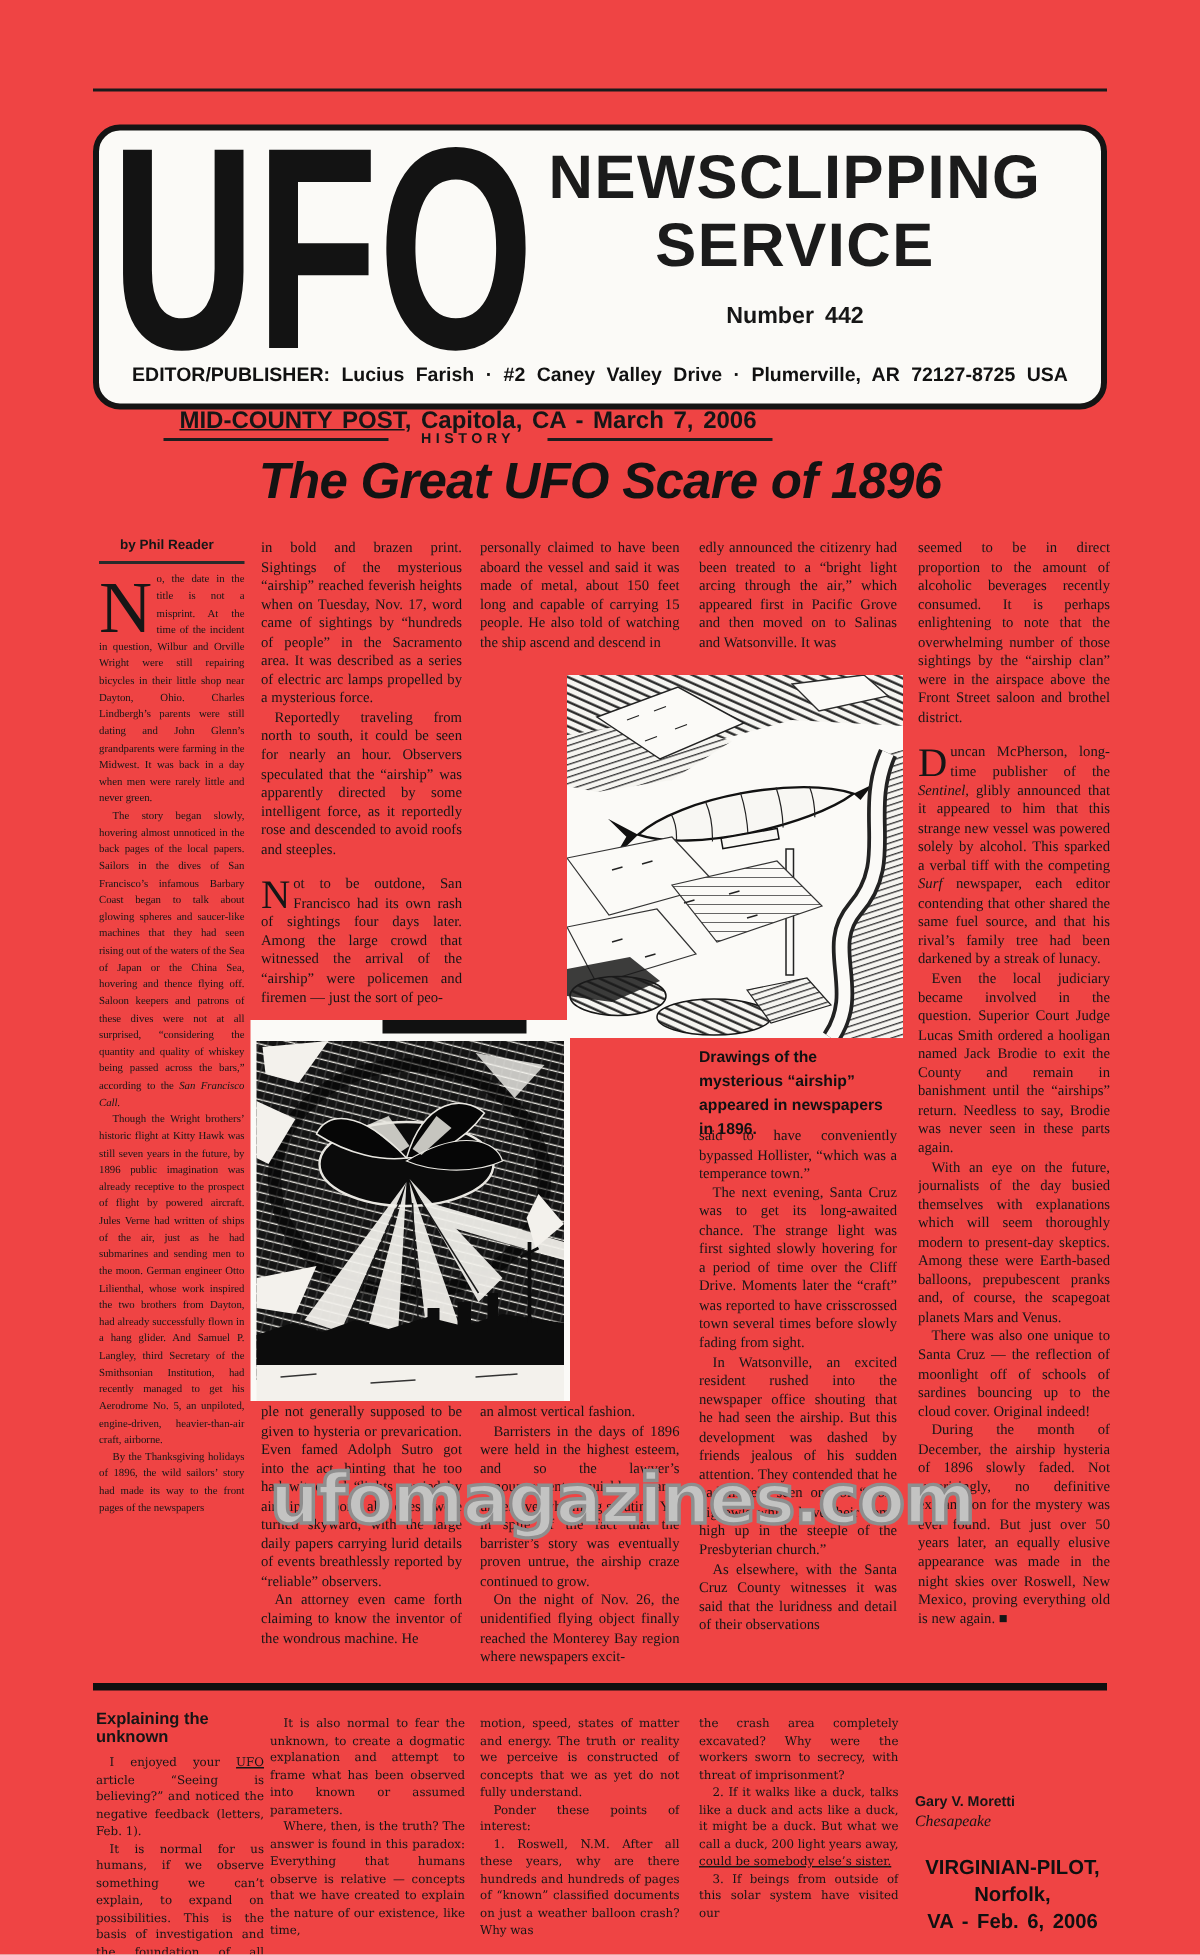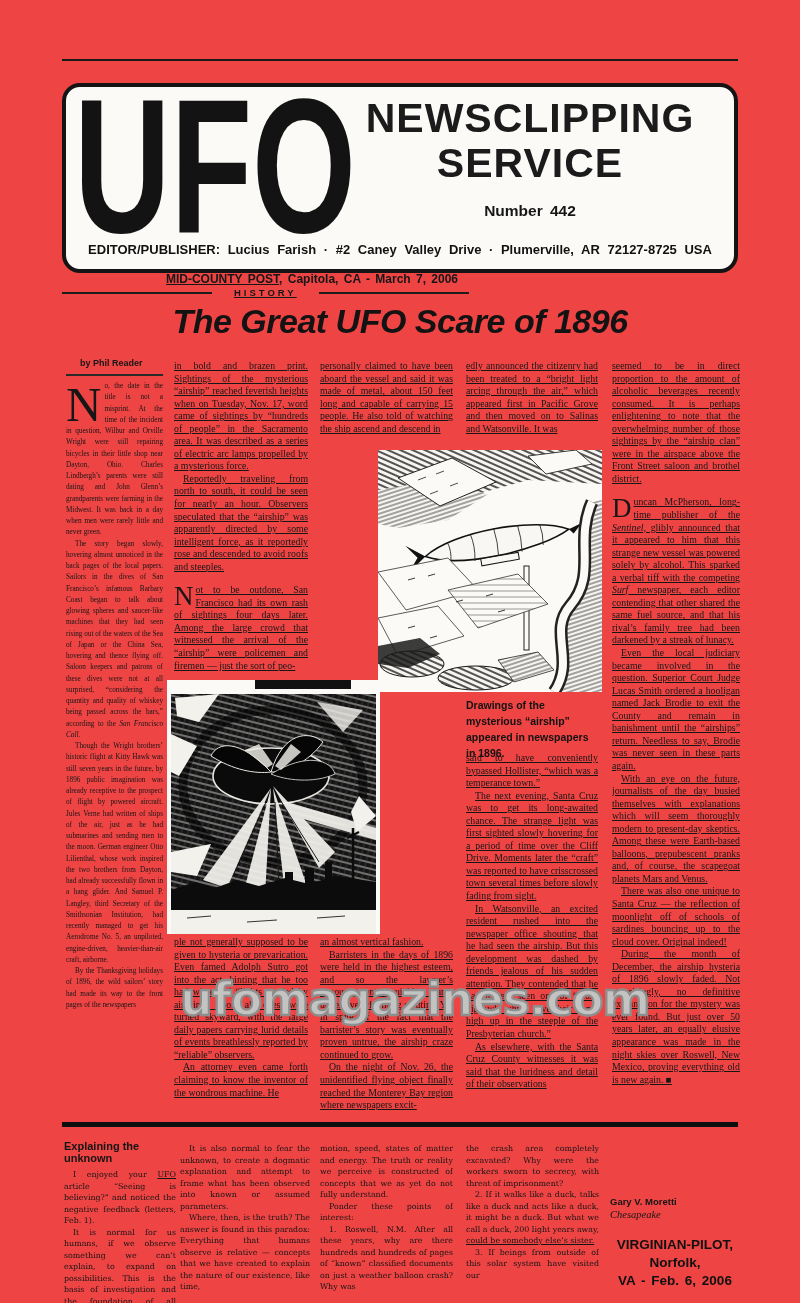--- a/index.html
+++ b/index.html
@@ -15,33 +15,33 @@
   
   .top-rule{left:62px;top:59px;width:676px;height:2px;background:#1a1a1a;}
   .mast-box{left:62px;top:83px;width:668px;height:182px;border:4px solid #141414;border-radius:18px;background:#fbfaf7;}
   .logo-svg{left:70px;top:86px;}
   .mast-right{left:330px;top:96px;width:400px;text-align:center;font-family:"Liberation Sans",sans-serif;font-weight:bold;}
   .mast-name{font-size:41px;line-height:45px;letter-spacing:1px;color:#1b1b1b;}
   .mast-issue{margin-top:16px;font-size:15.5px;line-height:18px;word-spacing:3px;}
   .editor-line{left:66px;top:242px;width:668px;text-align:center;font-family:"Liberation Sans",sans-serif;
                font-weight:bold;font-size:13px;word-spacing:4px;color:#111;}
   .source-line{left:62px;top:272px;width:500px;text-align:center;font-family:"Liberation Sans",sans-serif;
-               font-weight:bold;font-size:12px;word-spacing:2px;}
-  .history-row{left:62px;top:287px;width:500px;display:flex;align-items:center;justify-content:flex-start;gap:22px;text-decoration:underline;}
+               font-weight:bold;font-size:16px;word-spacing:2px;}
+  .history-row{left:62px;top:287px;width:500px;display:flex;align-items:center;justify-content:center;gap:22px;}
   .history-row .line{width:150px;height:2px;background:#1d1d1d;}
   .history-label{font-family:"Liberation Sans",sans-serif;font-weight:bold;font-size:9.5px;letter-spacing:3px;}
   
   .headline{left:60px;top:302px;width:680px;text-align:center;font-family:"Liberation Sans",sans-serif;
             font-weight:bold;font-size:34px;letter-spacing:-0.5px;color:#131313;font-style:italic;}
   .byline{left:66px;top:358px;font-family:"Liberation Sans",sans-serif;font-weight:bold;font-size:9px;padding-left:14px;}
   .byline-rule{left:66px;top:374px;width:97px;height:2px;background:#2a2a2a;}
   .col{text-align:justify;overflow:hidden;}
   .col1{left:66px;top:381px;width:97px;max-height:732px;font-size:7.2px;line-height:11.25px;}
   .col1 .seg-dc{font-size:49px;line-height:41px;padding:3px 3px 0 0;}
-  .colw{font-size:9.8px;line-height:12.55px;text-decoration:underline;}
+  .colw{font-size:9.8px;line-height:12.55px;}
   .col2a{left:174px;top:360px;width:134px;max-height:322px;}
   .col2b{left:174px;top:936px;width:134px;max-height:178px;}
   .col3a{left:320px;top:360px;width:133px;max-height:80px;}
   .col3b{left:320px;top:936px;width:133px;max-height:178px;}
   .col4a{left:466px;top:360px;width:132px;max-height:80px;}
   .col4b{left:466px;top:752px;width:132px;max-height:362px;}
   .col5{left:612px;top:360px;width:128px;max-height:756px;}
   .caption{left:466px;top:697px;width:128px;font-family:"Liberation Sans",sans-serif;
            font-weight:bold;font-size:10.5px;line-height:16px;color:#111;}
   .illus{background:#fbfaf7;}

